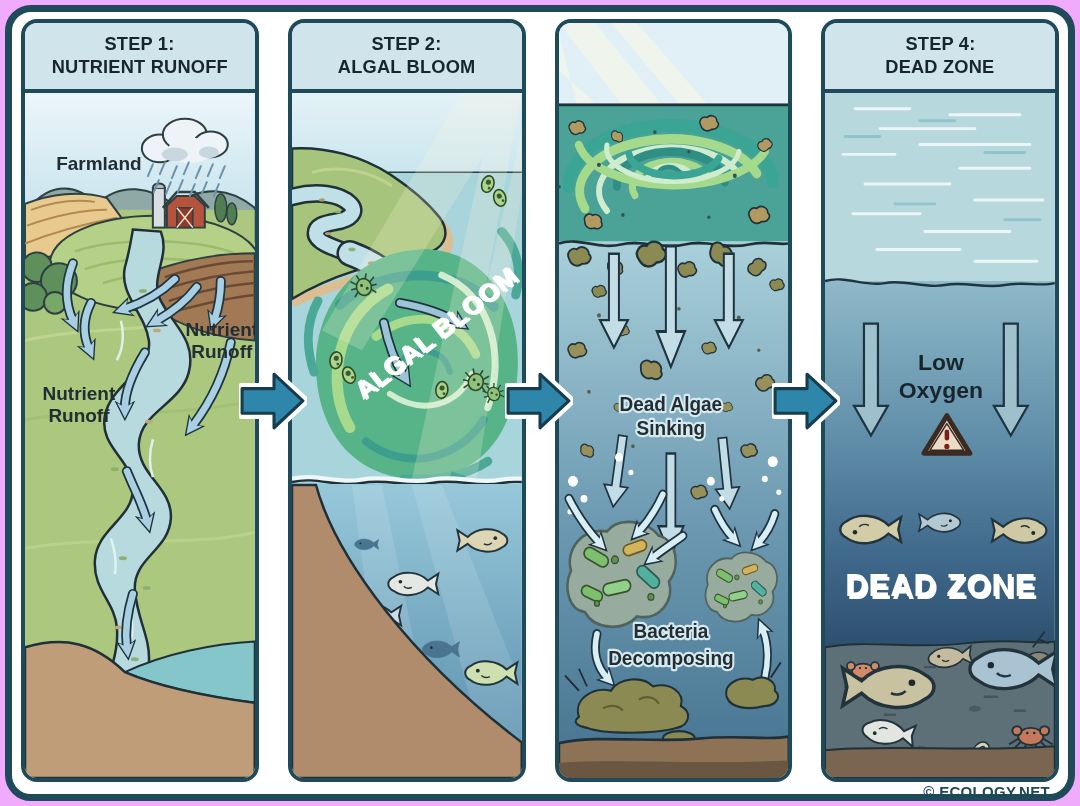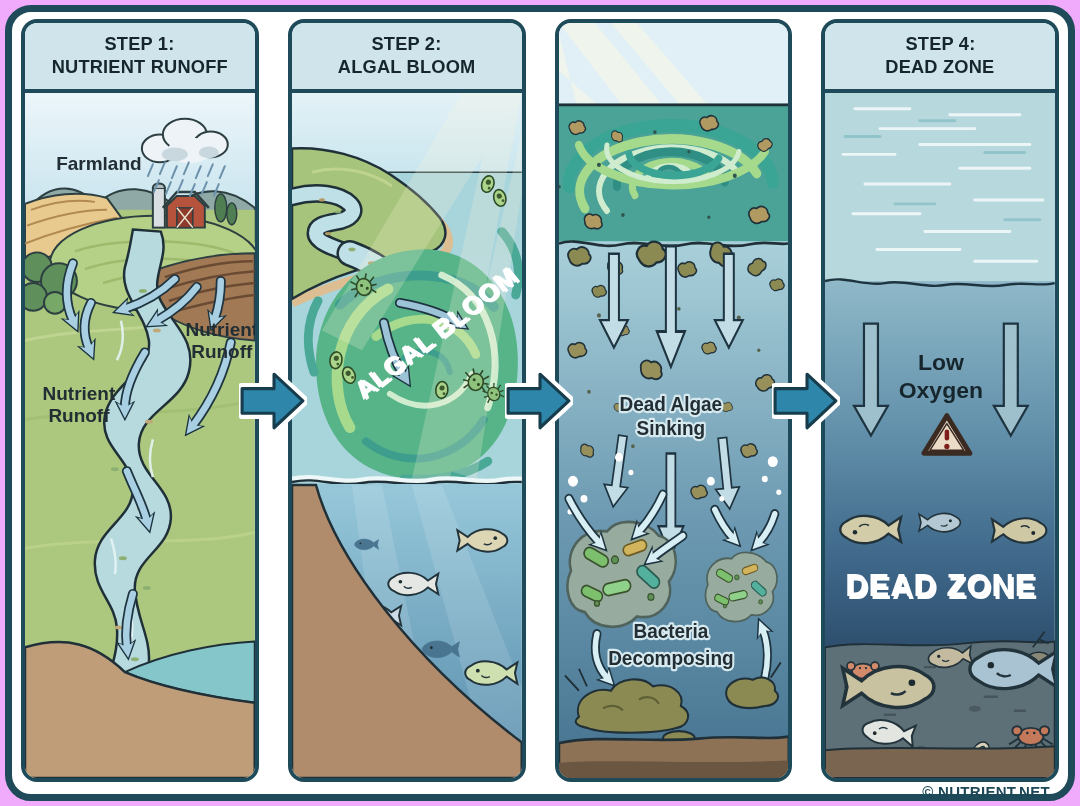--- a/index.html
+++ b/index.html
@@ -582,14 +582,14 @@
         <use href="#bigarr" fill="#2e86ab" stroke="#173c4c" stroke-width="3" stroke-linejoin="round"></use>
       </svg>
   </div>
   <div class="connector" style="left:772px">
     <svg viewBox="0 0 66 64">
         <use href="#bigarr" style="paint-order:stroke" fill="#2e86ab" stroke="#ffffff" stroke-width="11" stroke-linejoin="round"></use>
         <use href="#bigarr" fill="#2e86ab" stroke="#173c4c" stroke-width="3" stroke-linejoin="round"></use>
       </svg>
   </div>
 
-  <div class="credit">© NUTRIENT.NET</div>
+  <div class="credit">© ECOLOGY.NET</div>
 </div>
 
 </body></html>

